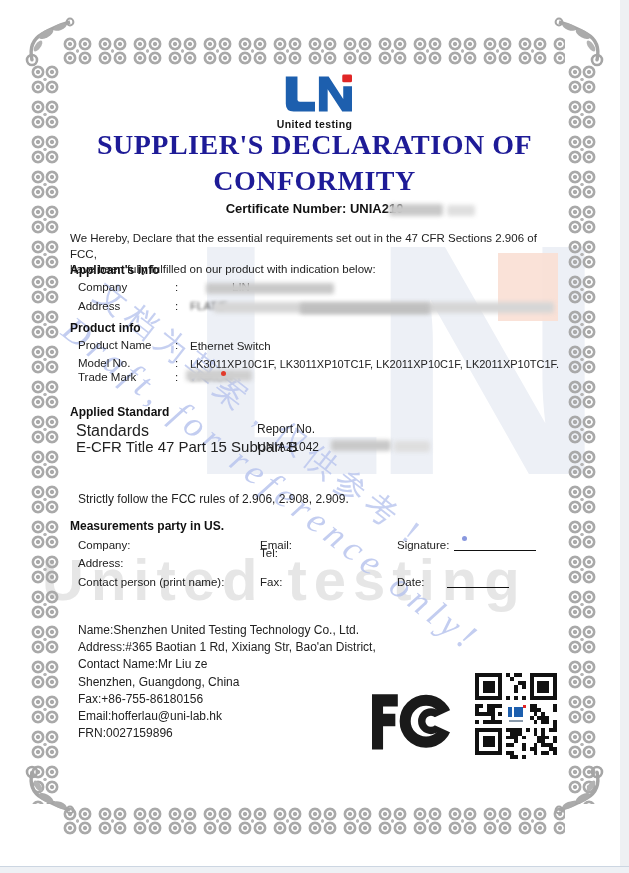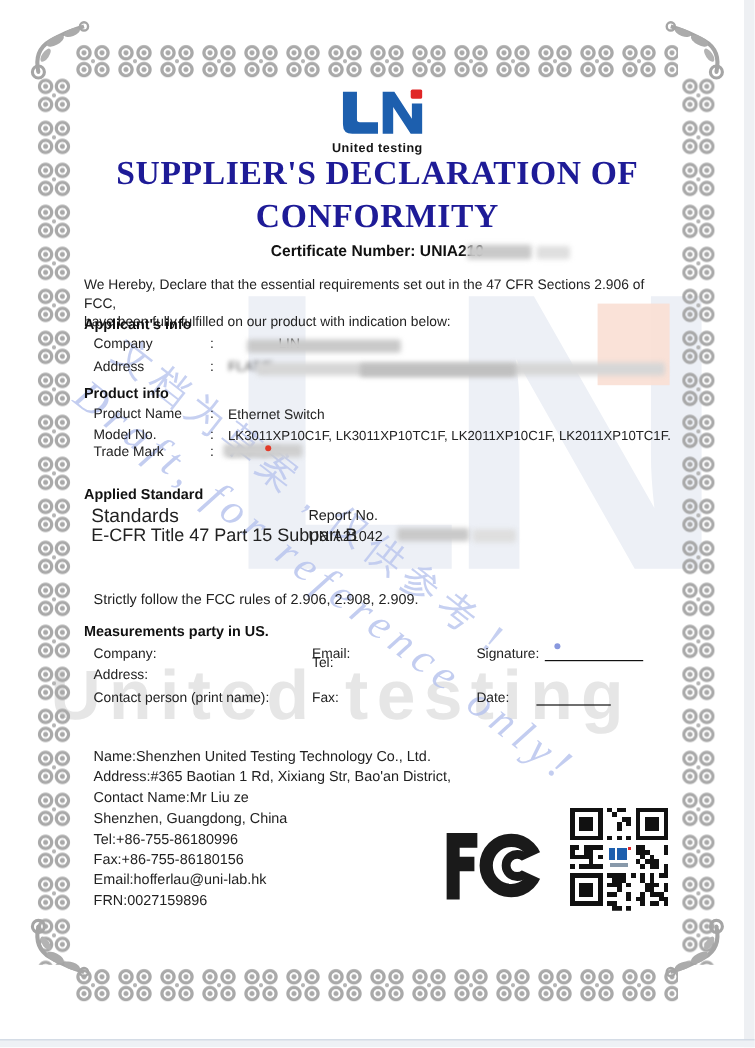--- a/index.html
+++ b/index.html
@@ -213,21 +213,20 @@
   <div class="ct lbl" style="left:260px;top:527px;margin-top:20px;">Tel:</div>
   <div class="ct lbl" style="left:78px;top:576px;">Contact person (print name):</div>
   <div class="ct lbl" style="left:260px;top:576px;">Fax:</div>
   <div class="ct lbl" style="left:397px;top:576px;text-align:right;"><span>Date:</span><span class="line-ul" style="width:62px;margin-left:22px;"></span></div>
 
   <div class="ct" id="tf-lines">
     <div>Name:Shenzhen United Testing Technology Co., Ltd.</div>
     <div>Address:#365 Baotian 1 Rd, Xixiang Str, Bao'an District,</div>
     <div>Contact Name:Mr Liu ze</div>
     <div>Shenzhen, Guangdong, China</div>
-    <div>Tel:+86-755-86180996</div>
     <div>Fax:+86-755-86180156</div>
     <div>Email:hofferlau@uni-lab.hk</div>
     <div>FRN:0027159896</div>
   </div>
 
   <svg class="ct" id="fcc-logo" width="86" height="64" viewBox="0 0 140 96">
     <path d="M0 6 h42 v20 h-24 v12 h20 v20 h-20 v38 H0 z" fill="#1a1a1a"></path>
     <circle cx="88" cy="50" r="34" fill="none" stroke="#1a1a1a" stroke-width="18"></circle>
     <circle cx="96" cy="50" r="15" fill="none" stroke="#1a1a1a" stroke-width="12"></circle>
     <polygon points="88,50 140,26 140,74" fill="#ffffff"></polygon>

